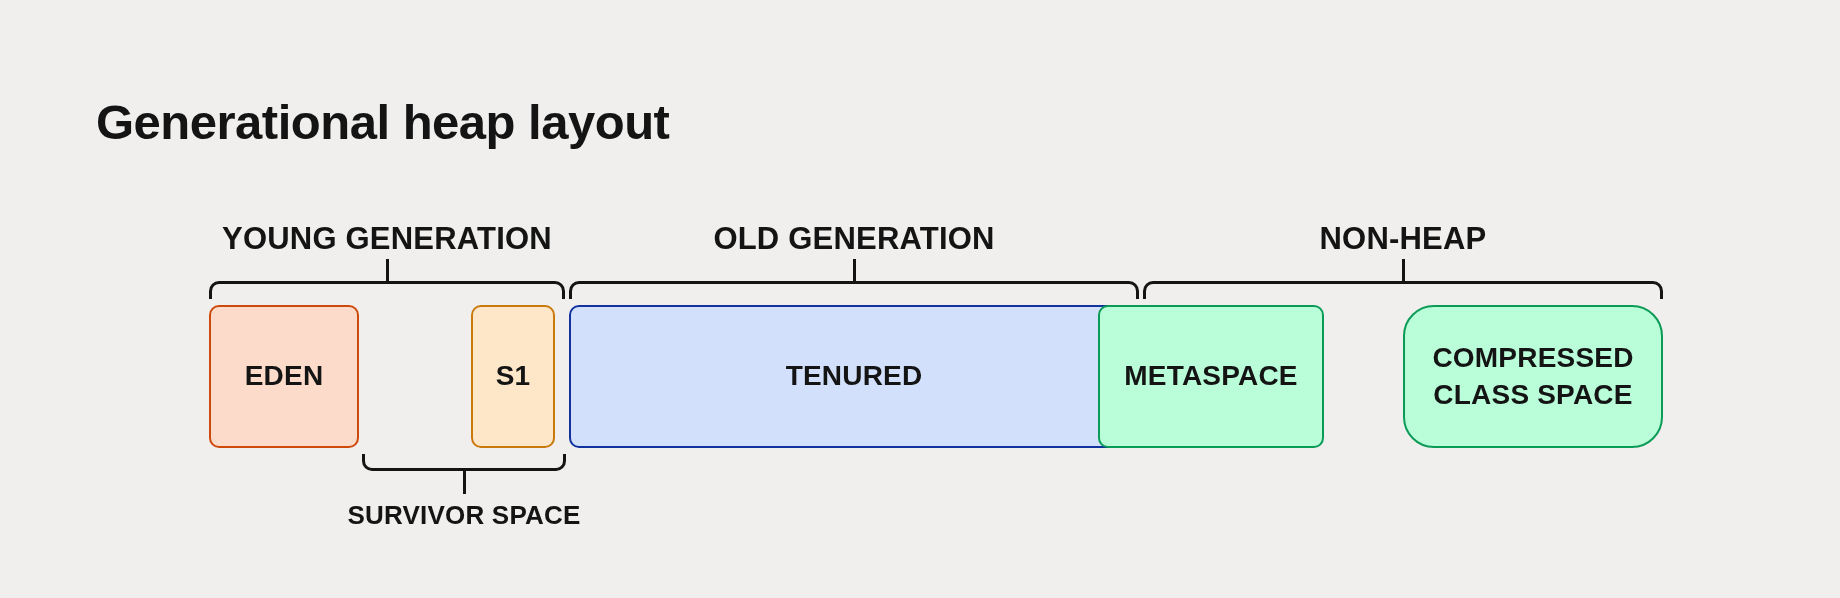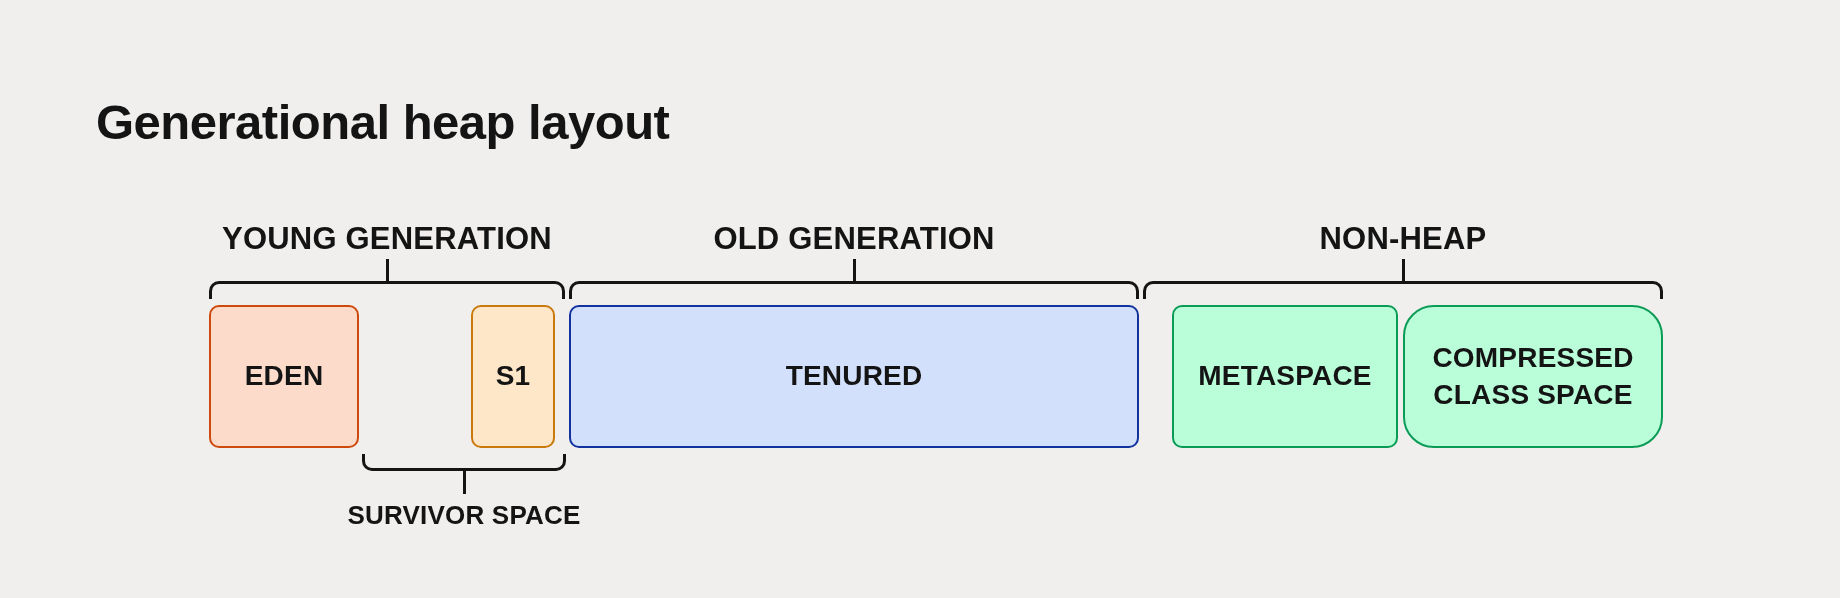--- a/index.html
+++ b/index.html
@@ -108,20 +108,20 @@
   <div class="stem top" style="left:836.5px;"></div>
   <div class="brace-top" style="left:553px; width:570px;"></div>
 
   <div class="group-label" style="left:1127px; width:520px;">NON-HEAP</div>
   <div class="stem top" style="left:1385.5px;"></div>
   <div class="brace-top" style="left:1127px; width:520px;"></div>
 
   <div class="box eden" style="left:193px; width:150px;">EDEN</div>
   <div class="box survivor" style="left:455px; width:84px;">S1</div>
   <div class="box tenured" style="left:553px; width:570px;">TENURED</div>
-  <div class="box nonheap" style="left:1156px; width:226px;">METASPACE</div>
+  <div class="box nonheap" style="left:1082px; width:226px;">METASPACE</div>
   <div class="box nonheap" style="left:1387px; width:260px;border-radius:31px;">COMPRESSED CLASS SPACE</div>
 
   <div class="bracket-bottom" style="left:346px; width:204px;"></div>
   <div class="stem bottom" style="left:446.5px;"></div>
   <div class="sub-label" style="left:248px; width:400px;">SURVIVOR SPACE</div>
 
 </div>
 
 </body></html>

